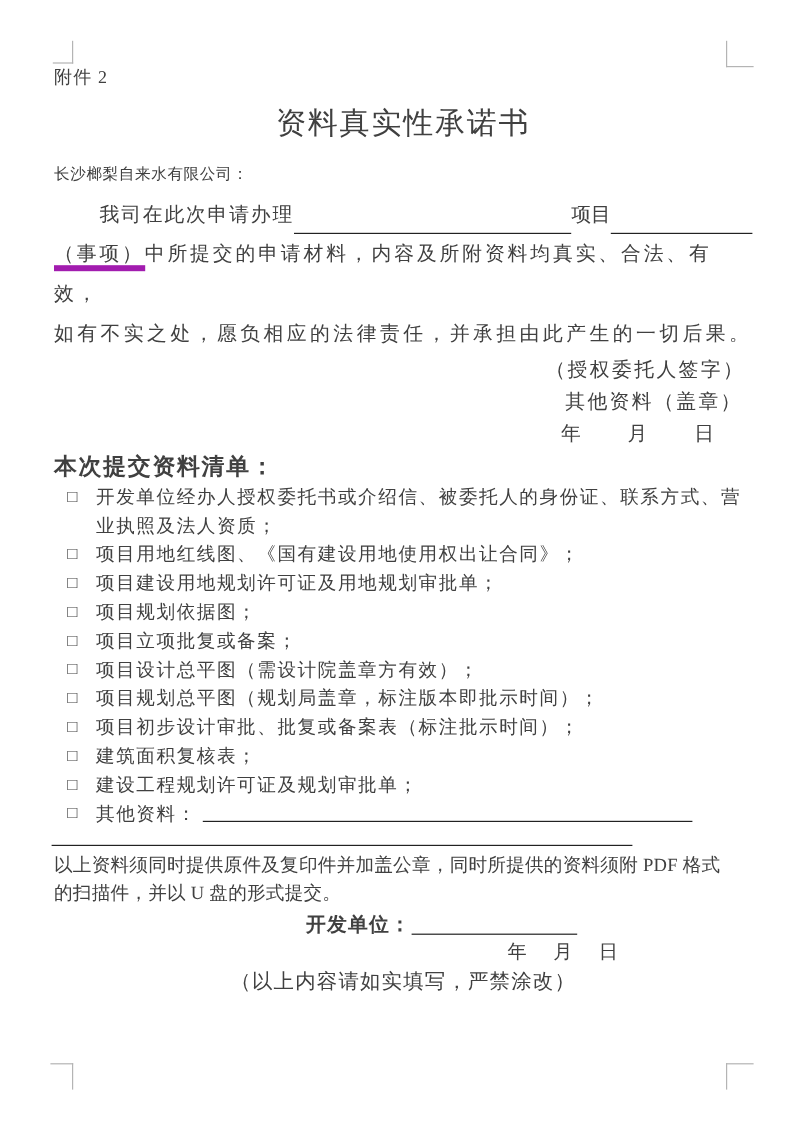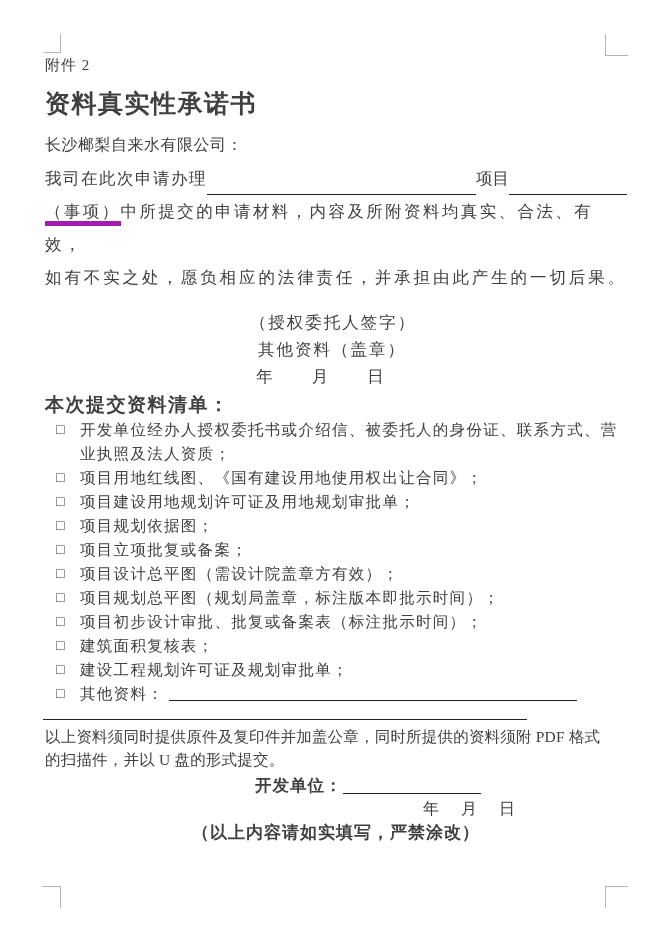--- a/index.html
+++ b/index.html
@@ -18,39 +18,40 @@
   .crop.tr { left:605px; top:34px;  width:22px; height:21px; border-left:1px solid #b4b4b4;  border-bottom:1px solid #b4b4b4; }
   .crop.bl { left:42px;  top:886px; width:18px; height:21px; border-top:1px solid #b4b4b4;   border-right:1px solid #b4b4b4; }
   .crop.br { left:605px; top:886px; width:22px; height:21px; border-top:1px solid #b4b4b4;   border-left:1px solid #b4b4b4; }
 
   .content { position:absolute; left:45px; top:55px; width:582px; }
 
   .attachment { font-size:15px; line-height:20px; letter-spacing:1px; }
 
   .title {
     margin-top:13px;
+    text-align:center;
     font-family:"Liberation Sans","DejaVu Sans",sans-serif;
-    font-weight:bold;
+    font-weight:normal;
     font-size:25px; line-height:31px;
     letter-spacing:1.5px;
   }
 
-  .salutation { margin-top:14px; font-size:16px; line-height:24px; letter-spacing:0.5px; }
+  .salutation { margin-top:14px; font-size:13px; line-height:24px; letter-spacing:0.5px; }
 
   .para { margin-top:5px; font-size:16.5px; line-height:33px; }
   .para .line1 { display:flex; align-items:stretch; }
-  .para .lead { letter-spacing:1.5px; white-space:nowrap; }
+  .para .lead { margin-left:38px; letter-spacing:1.5px; white-space:nowrap; }
   .para .line2 { letter-spacing:2.4px; }
   .para .line3 { letter-spacing:2.9px;text-align:center; }
   .blank { border-bottom:1px solid #222; }
   .blank.grow { flex:1 1 auto; }
   .blank.w120 { width:118px; }
   .underlined { border-bottom:5px solid #a21caf; }
 
-  .sig-block { margin-top:15px; font-size:16.5px; line-height:27px; text-align:center; letter-spacing:2px; }
+  .sig-block { font-size:16.5px; line-height:27px; text-align:right; letter-spacing:2px; }
   .sig-block .sig-line1 { padding-right:6px; }
   .sig-block .sig-line2 { padding-right:8px; }
   .sig-block .sig-date  { padding-right:30px; }
 
   .list-heading {
     margin-top:2px;
     font-family:Liberation Sans, sans-serif;
     font-weight:bold;
     font-size:19px; line-height:26px; letter-spacing:1.5px;
   }
@@ -86,21 +87,21 @@
     display:inline-block;
     width:138px; height:17px;
     border-bottom:1px solid #222;
     vertical-align:-3px;
   }
   .receiver-date { margin-left:378px; font-size:16px; line-height:22px; letter-spacing:3px; }
 
   .warning {
     margin-top:1px;
     text-align:center;
-    font-weight:bold;
+    font-weight:normal;
     font-size:17px; line-height:24px;
     letter-spacing:1px;
   }
 </style>
 </head>
 <body>
 
 <div class="page">
   <div class="crop tl"></div>
   <div class="crop tr"></div>

